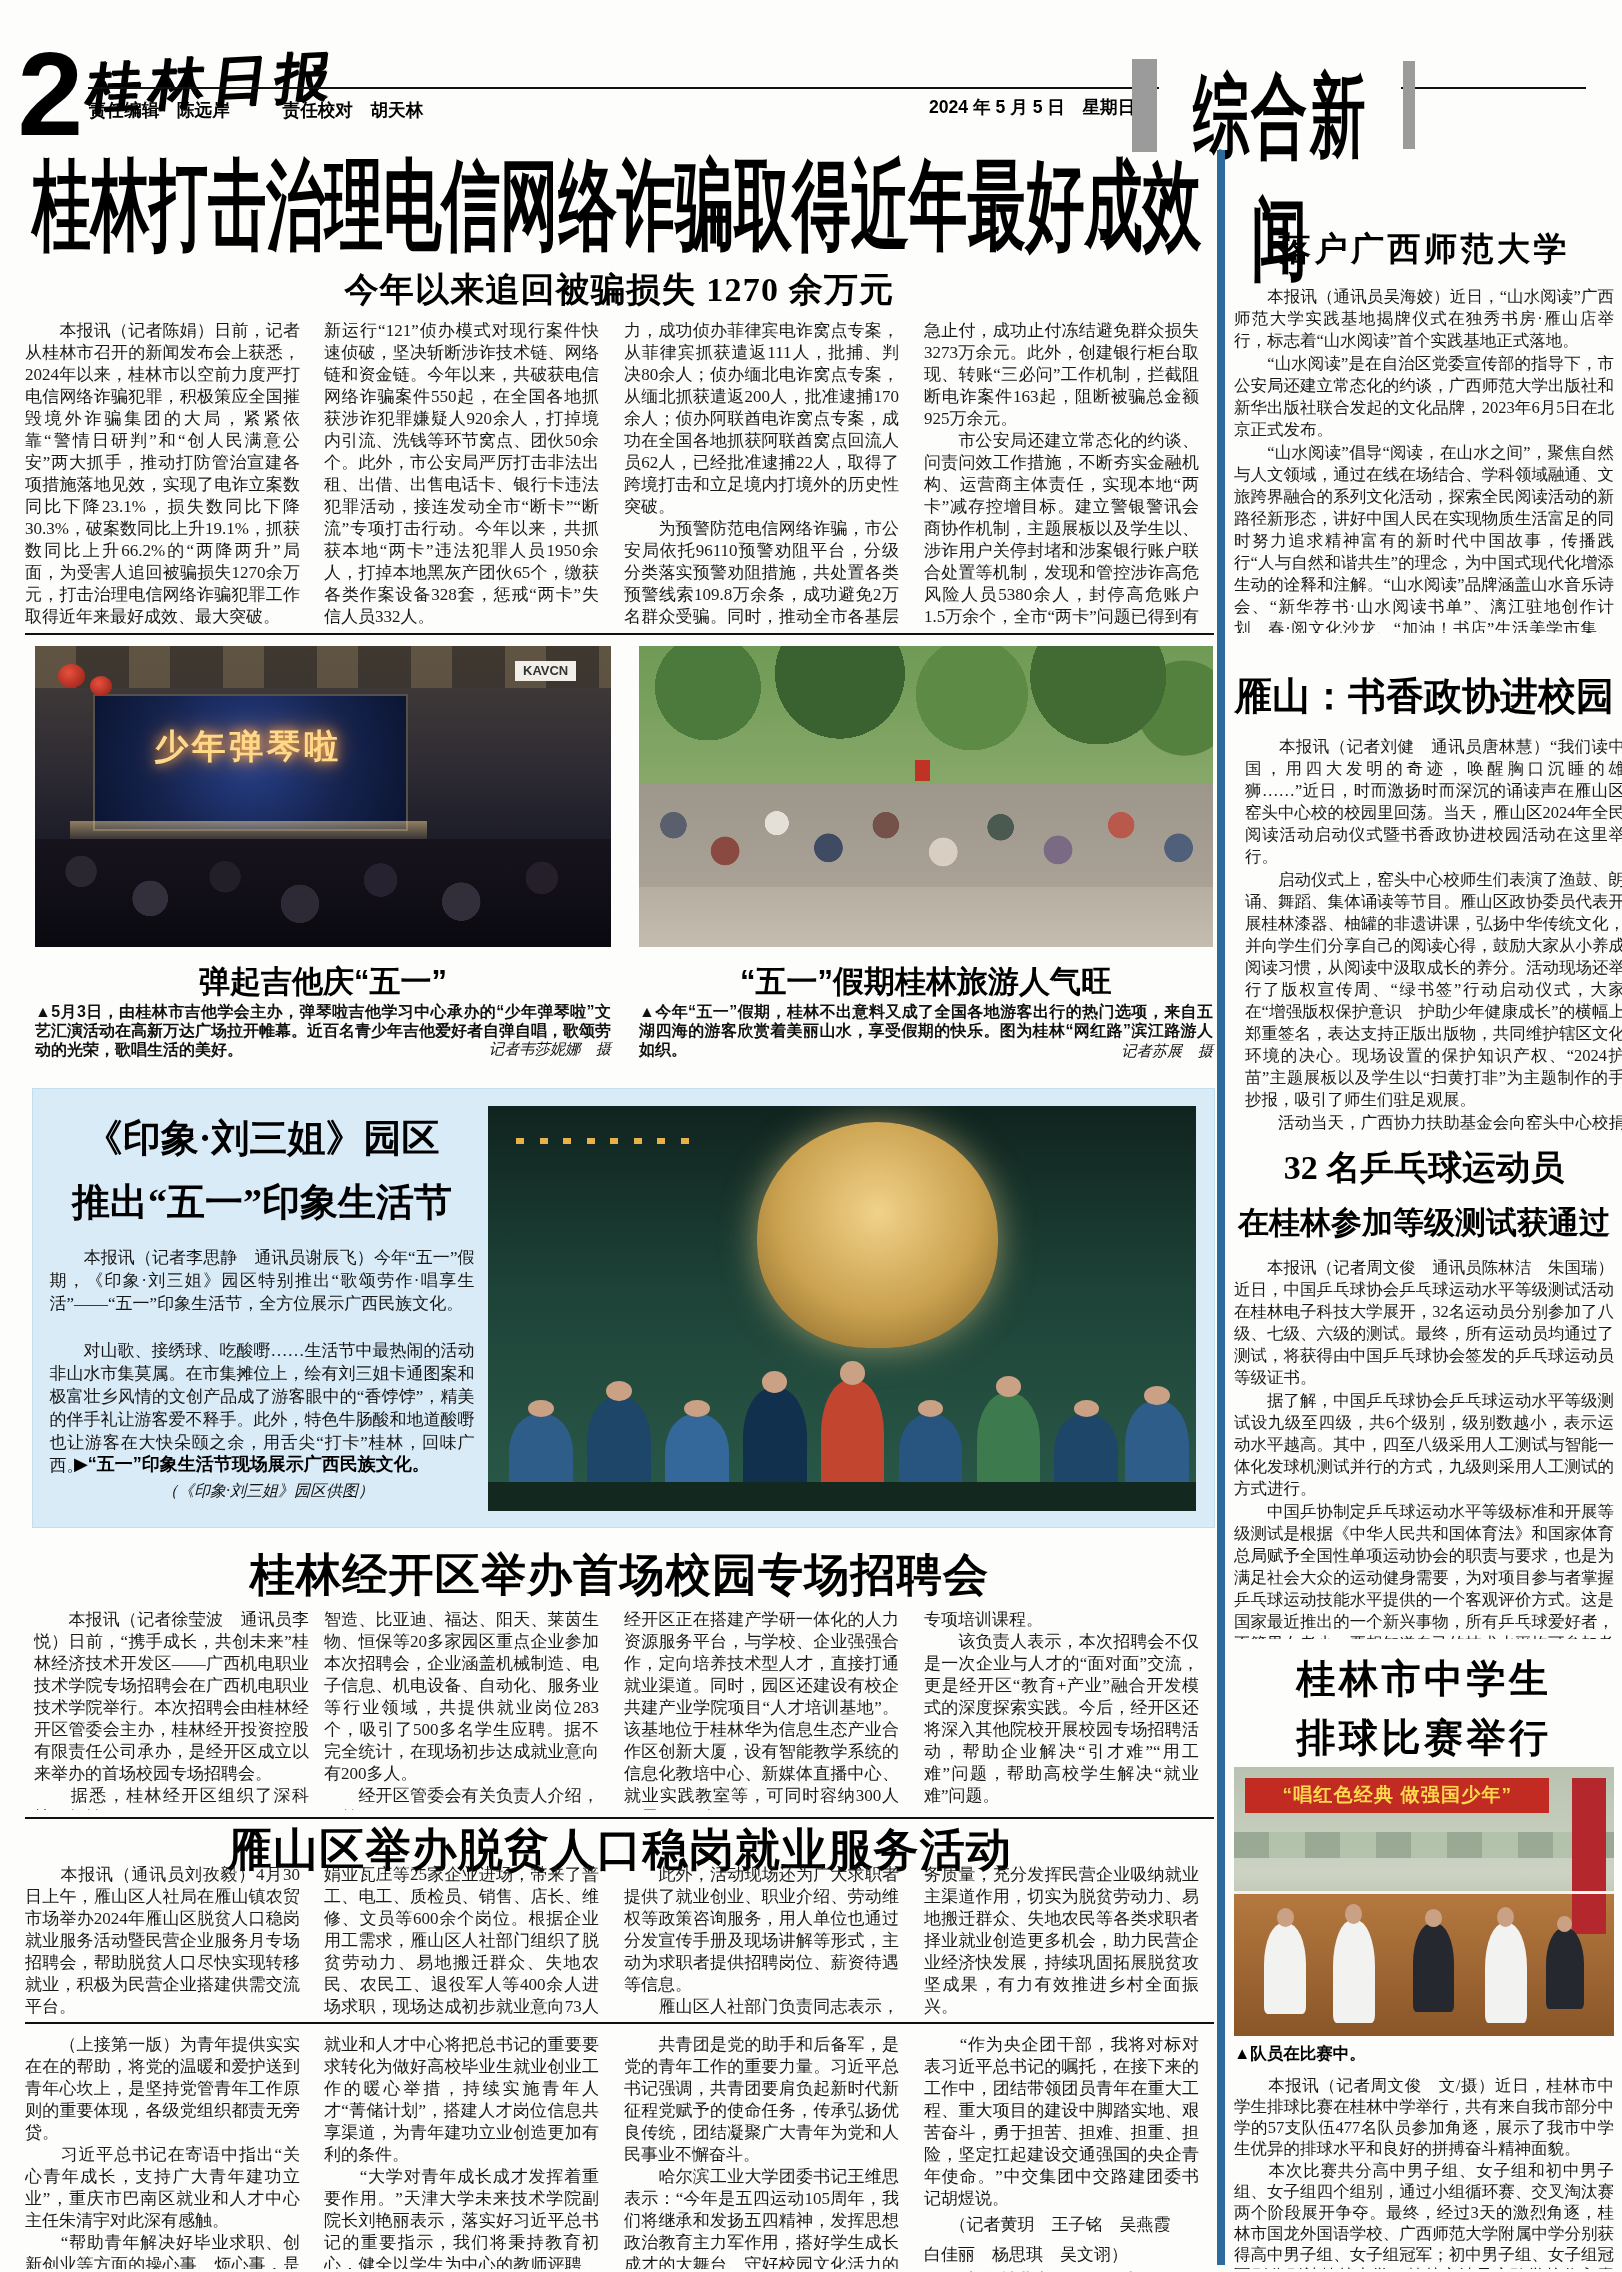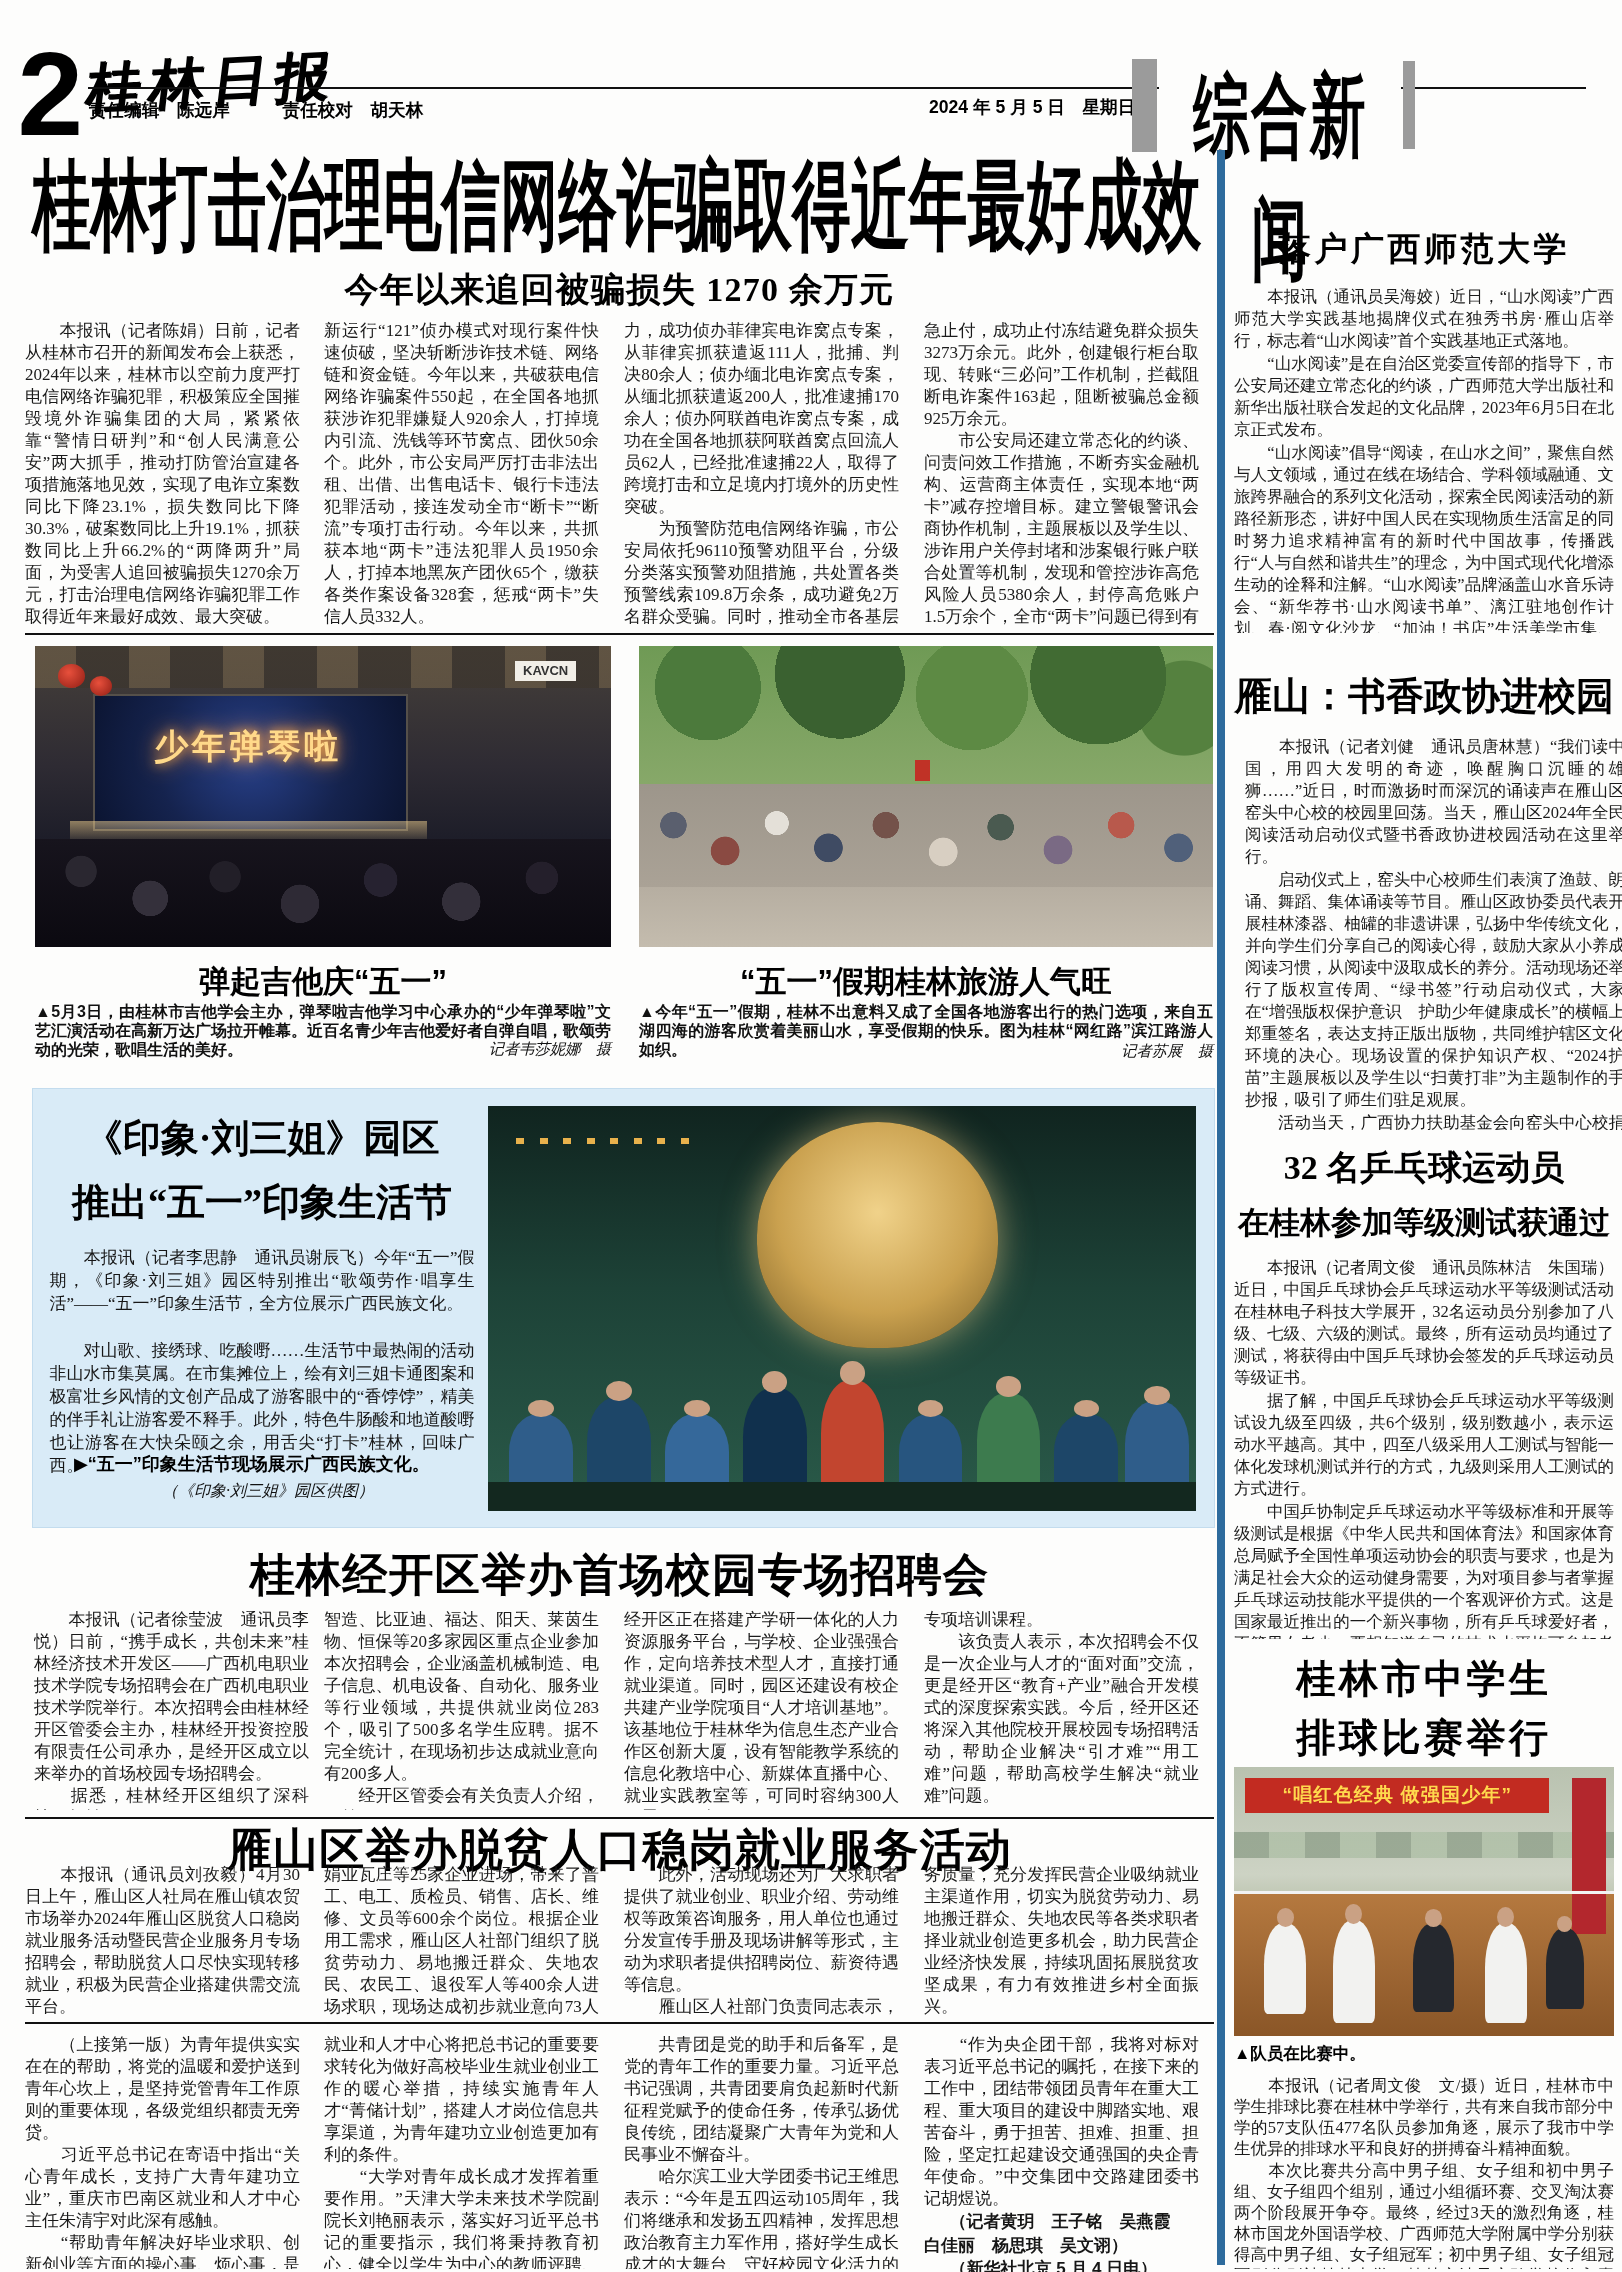--- a/index.html
+++ b/index.html
@@ -168,21 +168,21 @@
 
   <div class="colTxt" style="left:25px;top:2034px;width:275px;height:235px;">　　（上接第一版）为青年提供实实在在的帮助，将党的温暖和爱护送到青年心坎上，是坚持党管青年工作原则的重要体现，各级党组织都责无旁贷。
 　　习近平总书记在寄语中指出“关心青年成长，支持广大青年建功立业”，重庆市巴南区就业和人才中心主任朱清宇对此深有感触。
 　　“帮助青年解决好毕业求职、创新创业等方面的操心事、烦心事，是当前青年工作的重大课题。”朱清宇说，下一步，巴南区</div>
   <div class="colTxt" style="left:324px;top:2034px;width:275px;height:235px;">就业和人才中心将把总书记的重要要求转化为做好高校毕业生就业创业工作的暖心举措，持续实施青年人才“菁储计划”，搭建人才岗位信息共享渠道，为青年建功立业创造更加有利的条件。
 　　“大学对青年成长成才发挥着重要作用。”天津大学未来技术学院副院长刘艳丽表示，落实好习近平总书记的重要指示，我们将秉持教育初心，健全以学生为中心的教师评聘、教学资源整合及学生评价制度，促进学生德智体美劳全面发展。</div>
   <div class="colTxt" style="left:624px;top:2034px;width:275px;height:235px;">　　共青团是党的助手和后备军，是党的青年工作的重要力量。习近平总书记强调，共青团要肩负起新时代新征程党赋予的使命任务，传承弘扬优良传统，团结凝聚广大青年为党和人民事业不懈奋斗。
 　　哈尔滨工业大学团委书记王维思表示：“今年是五四运动105周年，我们将继承和发扬五四精神，发挥思想政治教育主力军作用，搭好学生成长成才的大舞台、守好校园文化活力的根据地、架好学校与学生沟通的连心桥，汇聚青年学子的智慧力量。”</div>
   <div class="abs" style="left:924px;top:2034px;width:275px;height:235px;">
     <div style="font-size:17px;line-height:22px;text-align:justify;white-space:pre-wrap;">　　“作为央企团干部，我将对标对表习近平总书记的嘱托，在接下来的工作中，团结带领团员青年在重大工程、重大项目的建设中脚踏实地、艰苦奋斗，勇于担苦、担难、担重、担险，坚定扛起建设交通强国的央企青年使命。”中交集团中交路建团委书记胡煜说。</div>
-    <div class="sans" style="font-size:17px;line-height:24px;font-weight:700;text-indent:1.5em;">（记者黄玥　王子铭　吴燕霞　白佳丽　杨思琪　吴文诩）</div>
+    <div class="sans" style="font-size:17px;line-height:30px;font-weight:400;text-indent:1.5em;">（记者黄玥　王子铭　吴燕霞　白佳丽　杨思琪　吴文诩）</div>
     <div class="sans" style="font-size:17px;line-height:22px;font-weight:700;text-indent:1.5em;">（新华社北京 5 月 4 日电）</div>
   </div>
 
   <div class="vrule" style="left:1217px;top:150px;width:8.2px;height:2115px;"></div>
 
   <div class="sideHead" style="left:1234px;top:227px;width:380px;font-size:33px;letter-spacing:3.5px;">落户广西师范大学</div>
   <div class="abs" style="left:1234px;top:286px;width:380px;height:347px;overflow:hidden;">
     <p class="sideTxt">　　本报讯（通讯员吴海姣）近日，“山水阅读”广西师范大学实践基地揭牌仪式在独秀书房·雁山店举行，标志着“山水阅读”首个实践基地正式落地。</p>
     <p class="sideTxt">　　“山水阅读”是在自治区党委宣传部的指导下，市公安局还建立常态化的约谈，广西师范大学出版社和新华出版社联合发起的文化品牌，2023年6月5日在北京正式发布。</p>
     <p class="sideTxt">　　“山水阅读”倡导“阅读，在山水之间”，聚焦自然与人文领域，通过在线在场结合、学科领域融通、文旅跨界融合的系列文化活动，探索全民阅读活动的新路径新形态，讲好中国人民在实现物质生活富足的同时努力追求精神富有的新时代中国故事，传播践行“人与自然和谐共生”的理念，为中国式现代化增添生动的诠释和注解。“山水阅读”品牌涵盖山水音乐诗会、“新华荐书·山水阅读书单”、漓江驻地创作计划、春·阅文化沙龙、“加油！书店”生活美学市集、名家走读Citywalk等子项目，先后开展了30余项文化活动，产生了广泛的影响，入选中国出版传媒商报推选的2023年度“出版传媒集团品牌传播金案”。</p>

